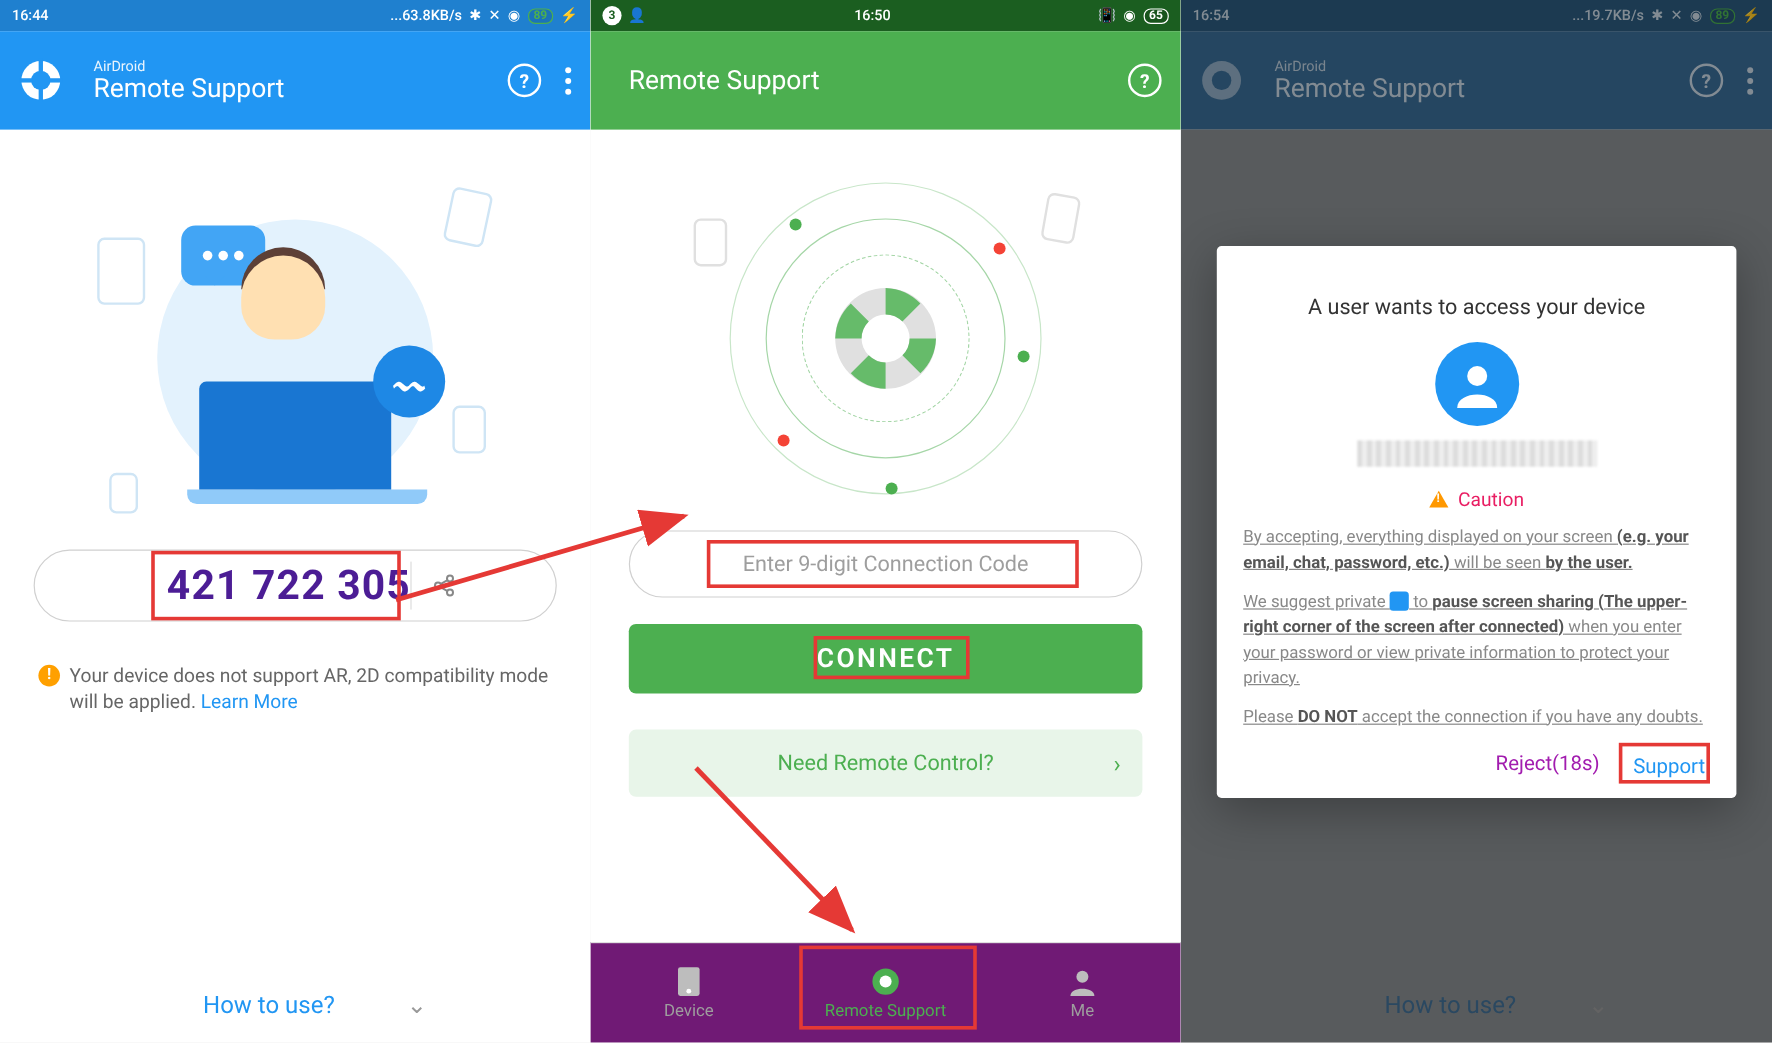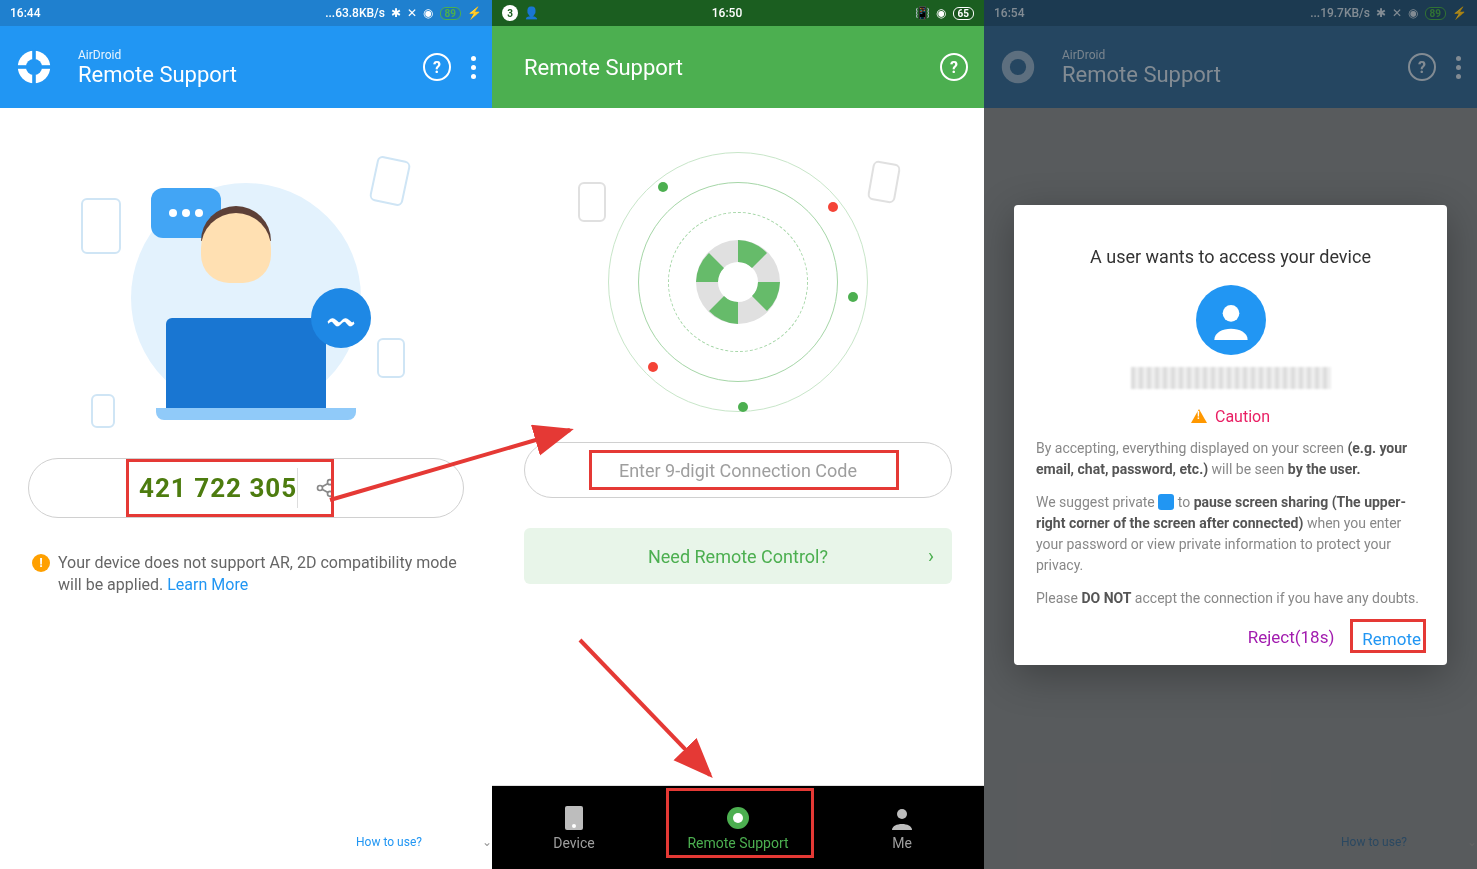--- a/index.html
+++ b/index.html
@@ -46,65 +46,65 @@
   .heartbeat-badge { position:absolute; width:60px; height:60px; background:#1e88e5; border-radius:50%; right:30px; top:130px; display:flex; align-items:center; justify-content:center; color:#fff; font-size:26px; }
   .chat-bubble { position:absolute; width:70px; height:50px; background:#42a5f5; border-radius:12px; left:60px; top:30px; display:flex; align-items:center; justify-content:center; }
   .chat-bubble::after { content:''; position:absolute; bottom:-8px; left:20px; border:8px solid transparent; border-top-color:#42a5f5; }
   .three-dots { display:flex; gap:5px; }
   .three-dots span{ width:8px;height:8px;background:#fff;border-radius:50%;}
   .faded-device { position:absolute; border:2px solid #cfe5f5; border-radius:6px; }
 
   
   .code-row { display:flex; align-items:center; gap:0; margin-top:20px; }
   .code-pill { flex:1; border:1px solid #d0d0d0; border-radius:40px; height:60px; display:flex; align-items:center; position:relative; }
-  .code-text { font-size:26px; font-weight:700; color:#4d7c0f; margin-left:110px; letter-spacing:1px; }
+  .code-text { font-size:34px; font-weight:700; color:#4c1d95; margin-left:110px; letter-spacing:1px; }
   .share-btn { width:54px; height:40px; border-left:1px solid #ddd; display:flex; align-items:center; justify-content:center; color:#888; }
   .share-svg { width:20px; height:20px; }
 
   .redbox { position:absolute; border:3px solid #e53935; pointer-events:none; }
 
   .warn-row { display:flex; gap:8px; margin-top:34px; font-size:16px; color:#666; line-height:1.4; padding:0 4px;}
   .warn-icon { width:18px;height:18px;background:#ffa000;border-radius:50%;color:#fff;display:flex;align-items:center;justify-content:center;font-size:13px;font-weight:bold;flex-shrink:0;margin-top:2px;}
   .learn-more { color:#2196f3; }
 
-  .howto { position:absolute; bottom:20px; left:0; right:0; text-align:right; color:#2196f3; font-size:12px;padding-left:33px; }
+  .howto { position:absolute; bottom:20px; left:0; right:0; text-align:center; color:#2196f3; font-size:20px;padding-left:33px; }
   .howto .chev { color:#999; margin-left:60px; }
 
   
   .illus2 { width:260px; height:260px; margin:24px auto 30px; position:relative; }
   .orbit { position:absolute; border:1px solid #a5d6a7; border-radius:50%; }
   .orbit1 { width:260px;height:260px;left:0;top:0;border-color:#c8e6c9;}
   .orbit2 { width:200px;height:200px;left:30px;top:30px;}
   .orbit3 { width:140px;height:140px;left:60px;top:60px;border-style:dashed;}
   .center-buoy { position:absolute; width:100px;height:100px;left:80px;top:80px; }
   .node { position:absolute; width:10px;height:10px;border-radius:50%;}
   .node.green{background:#4caf50;}
   .node.red{background:#f44336;}
   .input-pill { border:1px solid #d0d0d0; border-radius:40px; height:56px; display:flex; align-items:center; justify-content:center; color:#9e9e9e; font-size:18px; margin:0 4px; position:relative;}
   .connect-btn { background:#4caf50; color:#fff; height:58px; border-radius:6px; display:flex; align-items:center; justify-content:center; font-size:22px; font-weight:600; letter-spacing:2px; margin:22px 4px 0; position:relative;}
   .need-row { background:#e8f5e9; color:#4caf50; height:56px; border-radius:6px; display:flex; align-items:center; justify-content:center; font-size:18px; margin:30px 4px 0; position:relative;}
   .need-row .chev-r { position:absolute; right:18px; color:#4caf50; font-size:20px;}
 
-  .bottom-nav { position:absolute; bottom:0; left:0; right:0; height:84px; border-top:1px solid #e0e0e0; display:flex; background:#000000; }
+  .bottom-nav { position:absolute; bottom:0; left:0; right:0; height:84px; border-top:1px solid #e0e0e0; display:flex; background:#701a75; }
   .nav-item { flex:1; display:flex; flex-direction:column; align-items:center; justify-content:center; gap:4px; color:#9e9e9e; font-size:14px; position:relative;}
   .nav-item.active { color:#4caf50; }
   .nav-icon { width:26px; height:26px; display:flex; align-items:center; justify-content:center;}
 
   
   .overlay { position:absolute; inset:0; background:rgba(0,0,0,0.35); display:flex; align-items:center; justify-content:center; padding:0 30px; z-index:5; }
   .dialog { background:#fff; border-radius:4px; padding:41px 22px 14px; width:100%; box-shadow:0 10px 40px rgba(0,0,0,.3); }
   .dialog-title { text-align:center; font-size:18px; color:#333; margin-bottom:18px; }
   .avatar-circle { width:70px;height:70px;background:#2196f3;border-radius:50%;margin:0 auto 12px;display:flex;align-items:center;justify-content:center;}
   .avatar-circle svg{width:40px;height:40px;fill:#fff;}
   .blur-name { width:200px; height:22px; margin:4px auto 18px; background:repeating-linear-gradient(90deg,#ddd,#ddd 4px,#eee 4px,#eee 8px); filter:blur(1px);}
   .caution-row{ text-align:center; color:#e91e63; font-size:16px; margin-bottom:12px; display:flex; align-items:center; justify-content:center; gap:8px;}
   .caution-tri{ width:0;height:0;border-left:8px solid transparent;border-right:8px solid transparent;border-bottom:14px solid #ff9800; position:relative;}
   .caution-tri::after{content:'!';position:absolute;left:-2px;top:1px;color:#fff;font-size:10px;font-weight:bold;}
   .dialog-body { font-size:14px; color:#888; line-height:1.5; }
-  .dialog-body p { margin-bottom:12px;}
+  .dialog-body p { margin-bottom:12px;text-decoration:underline;}
   .dialog-body b { color:#555; font-weight:700;}
   .inline-icon{ display:inline-block; width:16px; height:16px; background:#2196f3; border-radius:3px; vertical-align:-3px;}
   .dialog-actions{ display:flex; justify-content:flex-end; gap:24px; margin-top:18px; font-size:17px;}
   .reject{ color:#a21caf;}
   .accept{ color:#2196f3; position:relative; padding:2px 4px;}
 
   
   .arrow-svg { position:absolute; pointer-events:none; z-index:10; }
 
   .phone3 .howto { color:#416f95; }
@@ -246,20 +246,24 @@
       </svg>
       <div class="faded-device" style="width:28px;height:40px;left:-30px;top:30px;border-color:#e0e0e0;"></div>
       <div class="faded-device" style="width:28px;height:40px;right:-30px;top:10px;border-color:#e0e0e0;transform:rotate(10deg);"></div>
     </div>
 
     <div class="input-pill">
       <span>Enter 9-digit Connection Code</span>
       <div class="redbox" style="left:64px;top:7px;width:310px;height:40px;"></div>
     </div>
 
+    <div class="connect-btn">
+      <span>CONNECT</span>
+      <div class="redbox" style="left:154px;top:10px;width:130px;height:36px;"></div>
+    </div>
 
     <div class="need-row">
       <span>Need Remote Control?</span>
       <span class="chev-r">›</span>
     </div>
   </div>
 
   <div class="bottom-nav">
     <div class="nav-item">
       <div class="nav-icon">
@@ -353,19 +357,19 @@
         <span>Caution</span>
       </div>
       <div class="dialog-body">
         <p><span>By accepting, everything displayed on your screen </span><b>(e.g. your email, chat, password, etc.)</b><span> will be seen </span><b>by the user.</b></p>
         <p><span>We suggest private </span><span class="inline-icon"></span><span> to </span><b>pause screen sharing (The upper-right corner of the screen after connected)</b><span> when you enter your password or view private information to protect your privacy.</span></p>
         <p><span>Please </span><b>DO NOT</b><span> accept the connection if you have any doubts.</span></p>
       </div>
       <div class="dialog-actions">
         <span class="reject">Reject(18s)</span>
         <span class="accept">
-          <span>Remote</span>
+          <span>Support</span>
           <span class="redbox" style="left:-8px;top:-8px;width:76px;height:34px;"></span>
         </span>
       </div>
     </div>
   </div>
 </div>
 
 </body></html>

